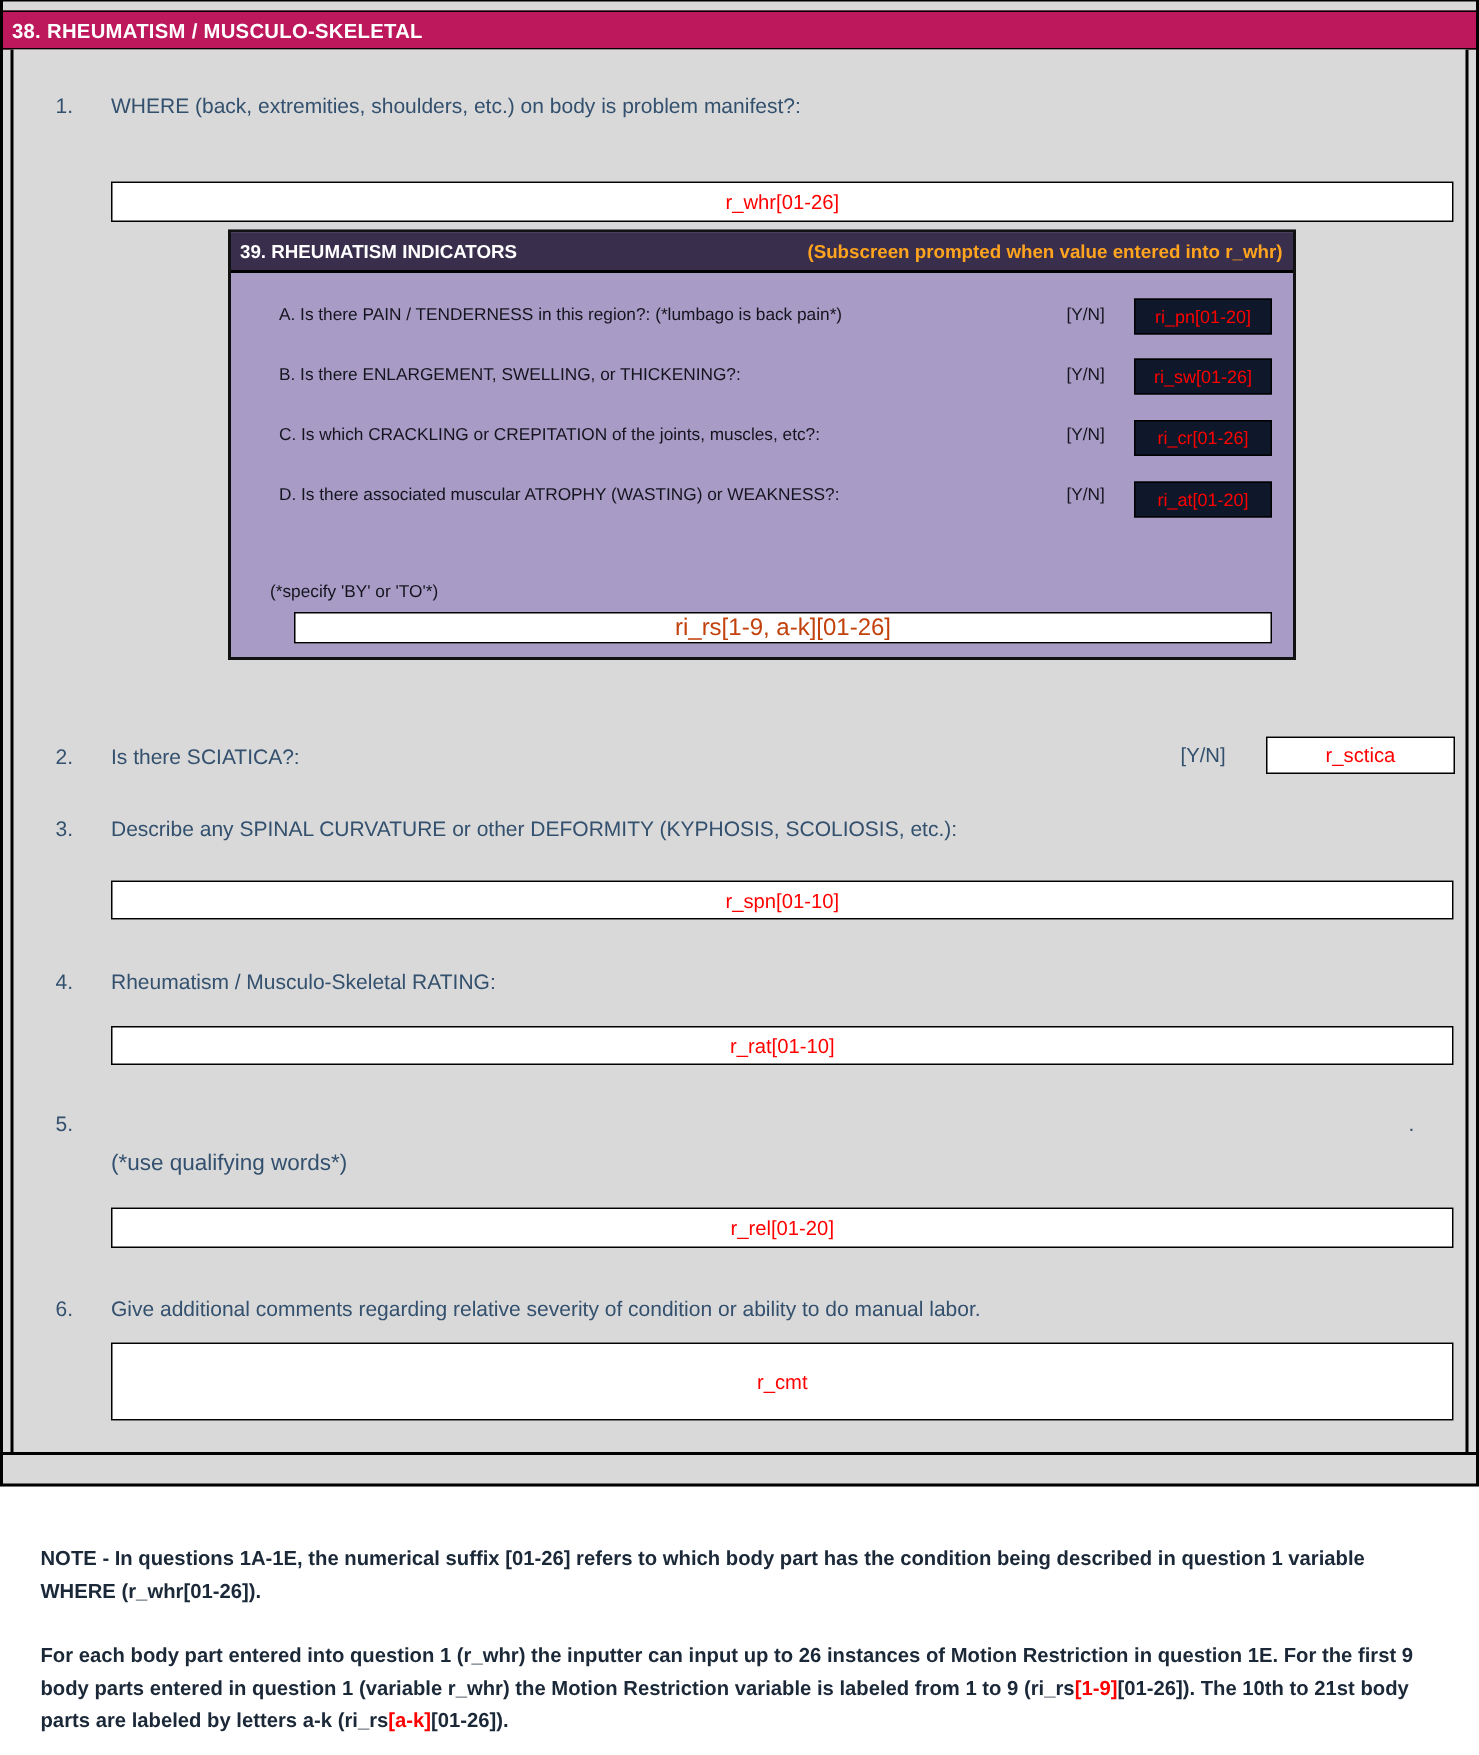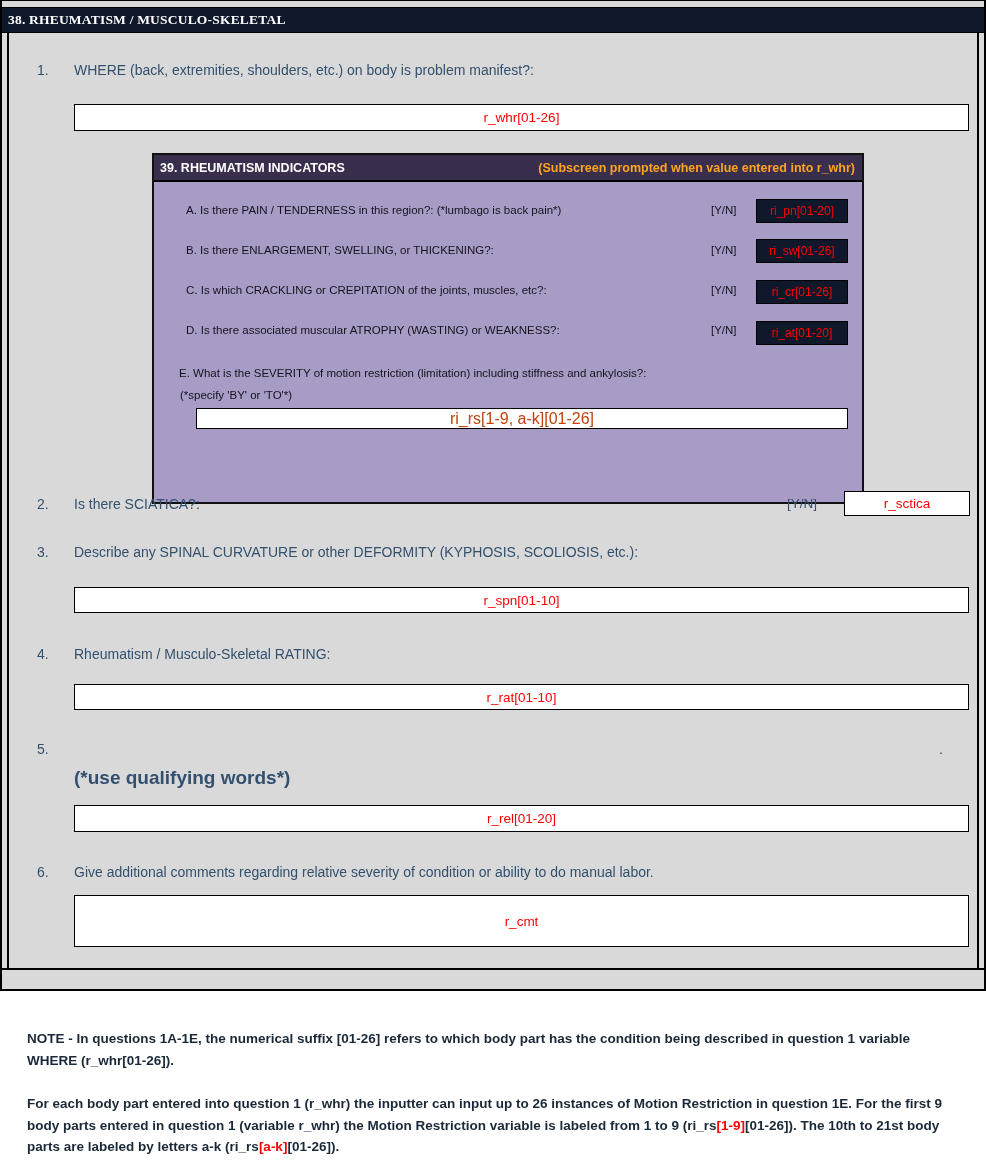--- a/index.html
+++ b/index.html
@@ -7,59 +7,58 @@
 
   .window {
     width:986px; height:991px;
     background:#D9D9D9;
     border:2px solid #000;
     border-top:1px solid #000;
     position:relative;
   }
   .titlebar {
     margin-top:6px; height:26px;
-    background:#0f172a;
+    background:#be185d;
     color:#ffffff;
     display:flex; align-items:center;
     padding-left:6px;
     font-size:13.5px; font-weight:bold;
     border-top:1px solid #000;
     border-bottom:1px solid #000;
     letter-spacing:.2px;
-    font-family:Liberation Serif, serif;
   }
   .content {
     margin:0 5px;
     height:935px;
     border-left:2px solid #000;
     border-right:2px solid #000;
     position:relative;
     background:#D9D9D9;
   }
   .bottom-strip { height:19px; border-top:2px solid #000; background:#D9D9D9; }
 
   .q-num   { position:absolute; left:28px; color:#33506E; font-size:14px; }
   .q-label { position:absolute; left:65px; color:#33506E; font-size:14px; }
-  .q-sub   { position:absolute; left:65px; color:#33506E; font-size:19px;font-weight:bold; }
+  .q-sub   { position:absolute; left:65px; color:#33506E; font-size:15px; }
   .q-dot   { position:absolute; left:930px; color:#33506E; font-size:14px; }
   .yn-main { position:absolute; color:#33506E; font-size:13.5px; }
 
   .field {
     position:absolute;
     background:#ffffff;
     border:1.5px solid #000;
     color:#FF0000;
     display:flex; align-items:center; justify-content:center;
     font-size:13.5px;
   }
   .field.big { left:65px; width:895px; }
 
   .subscreen {
     position:absolute; left:143px; top:120px;
-    width:712px; height:351px;
+    width:712px; height:287px;
     border:2px solid #111;
     background:#A89BC5;
   }
   .sub-titlebar {
     height:27px; background:#3A2E4D;
     border-bottom:2px solid #000;
     display:flex; align-items:center; justify-content:space-between;
     padding:0 7px 0 6px;
   }
   .sub-title { color:#ffffff; font-size:12.5px; font-weight:bold; }
@@ -91,21 +90,21 @@
 
 <div class="window">
   <div class="titlebar">
     <span>38. RHEUMATISM / MUSCULO-SKELETAL</span>
   </div>
 
   <div class="content">
 
     <span class="q-num" style="top:29px">1.</span>
     <span class="q-label" style="top:29px">WHERE (back, extremities, shoulders, etc.) on body is problem manifest?:</span>
-    <div class="field big" style="top:71px; height:27px">r_whr[01-26]</div>
+    <div class="field big" style="top:88px; height:27px">r_whr[01-26]</div>
 
     <div class="subscreen">
       <div class="sub-titlebar">
         <span class="sub-title">39. RHEUMATISM INDICATORS</span>
         <span class="sub-note">(Subscreen prompted when value entered into r_whr)</span>
       </div>
       <div class="sub-body">
 
         <span class="sub-label" style="top:22px">A. Is there PAIN / TENDERNESS in this region?: (*lumbago is back pain*)</span>
         <span class="sub-yn" style="top:22px">[Y/N]</span>
@@ -116,21 +115,20 @@
         <div class="sub-field" style="top:57px">ri_sw[01-26]</div>
 
         <span class="sub-label" style="top:102px">C. Is which CRACKLING or CREPITATION of the joints, muscles, etc?:</span>
         <span class="sub-yn" style="top:102px">[Y/N]</span>
         <div class="sub-field" style="top:98px">ri_cr[01-26]</div>
 
         <span class="sub-label" style="top:142px">D. Is there associated muscular ATROPHY (WASTING) or WEAKNESS?:</span>
         <span class="sub-yn" style="top:142px">[Y/N]</span>
         <div class="sub-field" style="top:139px">ri_at[01-20]</div>
 
-        <span class="sub-label-e1" style="top:185px">E. What is the SEVERITY of motion restriction (limitation) including stiffness and ankylosis?:</span>
         <span class="sub-label-e2" style="top:207px">(*specify 'BY' or 'TO'*)</span>
         <div class="sub-field-e" style="top:226px">ri_rs[1-9, a-k][01-26]</div>
 
       </div>
     </div>
 
     <span class="q-num" style="top:463px">2.</span>
     <span class="q-label" style="top:463px">Is there SCIATICA?:</span>
     <span class="yn-main" style="top:463px; left:778px">[Y/N]</span>
     <div class="field" style="top:458px; left:835px; width:126px; height:25px">r_sctica</div>

